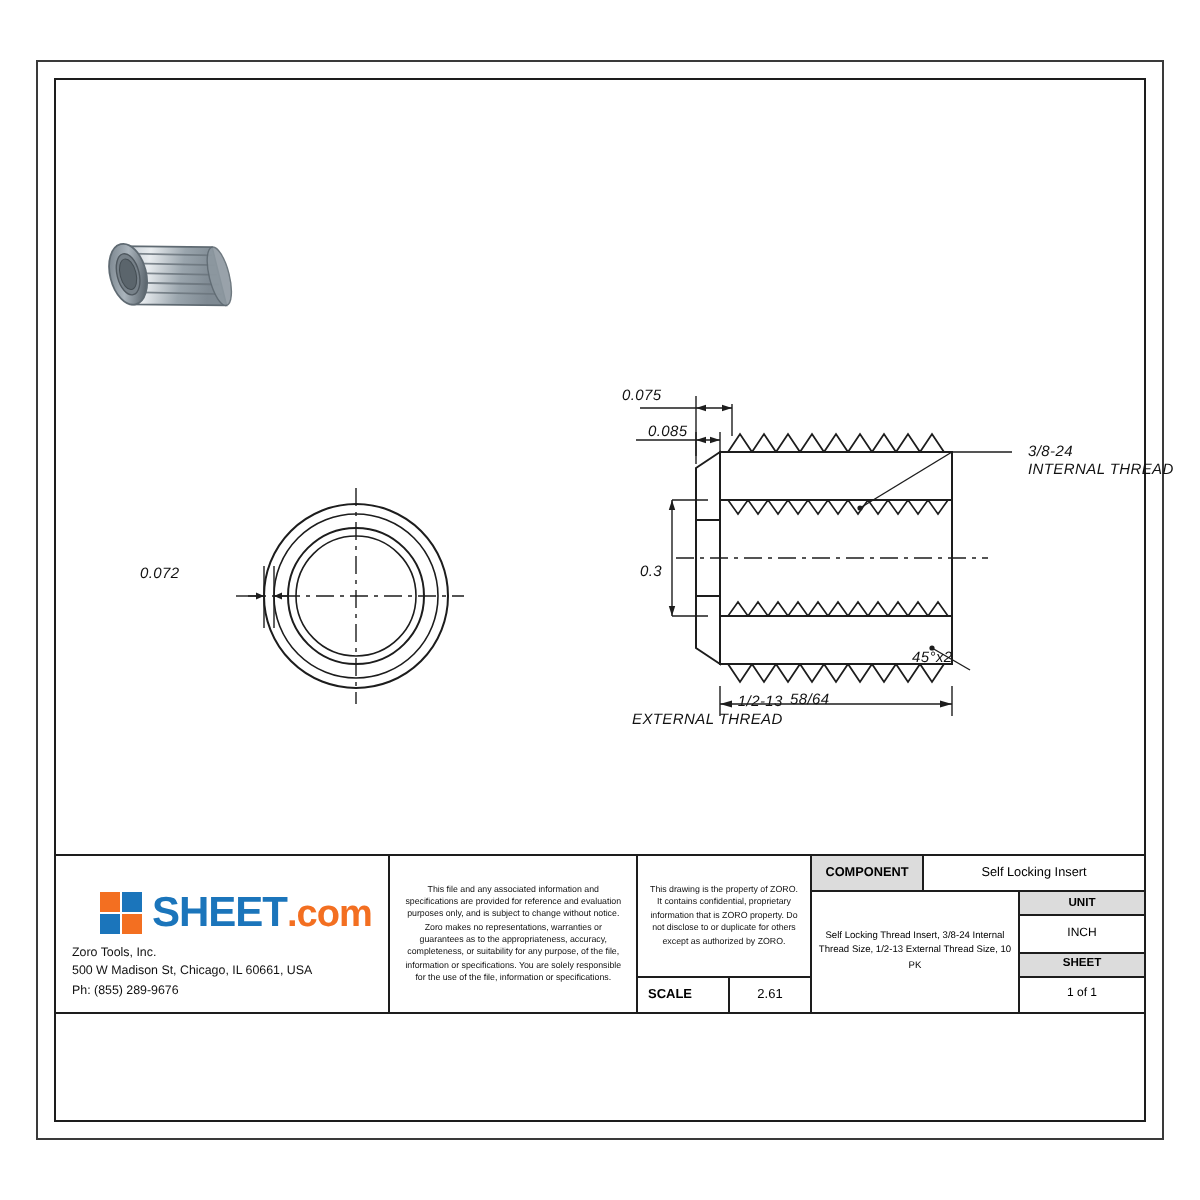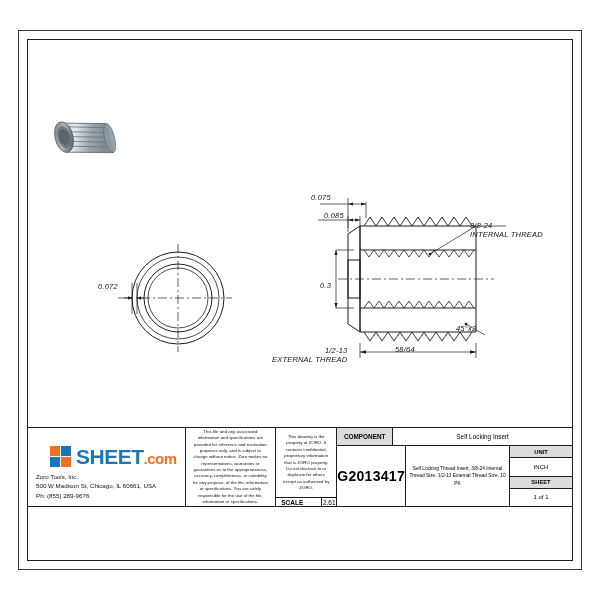--- a/index.html
+++ b/index.html
@@ -59,21 +59,21 @@
 
   
   .dim {
     position: absolute;
     font-size: 7.5px;
     color: #111;
     white-space: nowrap;
     letter-spacing: 0.2px;
     font-style: italic;
   }
-  .lbl-2line { line-height: 1.25; }
+  .lbl-2line { line-height: 1.25; margin-left: 44px; }
 
   
   .title-block {
     position: absolute;
     left: 27px; top: 427px;
     width: 546px; height: 80px;
     border: 1px solid #1d1d1d;
     box-sizing: border-box;
     display: flex;
   }
@@ -103,21 +103,21 @@
   .logo-mark .sq.b { left: 11px; top: 0; background: #1b75bb; }
   .logo-mark .sq.c { left: 0; top: 11px; background: #1b75bb; }
   .logo-mark .sq.d { left: 11px; top: 11px; background: #f36f21; }
   .logo-zoro {
     font-size: 21px;
     font-weight: bold;
     color: #1b75bb;
     letter-spacing: -0.5px;
     line-height: 1;
   }
-  .logo-zoro .dotcom { color: #f36f21; font-size: 15px; }
+  .logo-zoro .dotcom { color: #f36f21; font-size: 19px; }
   .addr {
     position: absolute;
     left: 8px; bottom: 6px;
     font-size: 6.2px;
     line-height: 1.5;
     color: #111;
   }
   .tb-note {
     width: 130px;
     border-right: 1px solid #1d1d1d;
@@ -320,21 +320,21 @@
         <line x1="24" y1="55" x2="24" y2="86"></line>
         <line x1="29" y1="55" x2="29" y2="86"></line>
         <line x1="10" y1="70" x2="24" y2="70"></line>
         <line x1="29" y1="70" x2="36" y2="70"></line>
       </g>
       <polygon points="24,70 20,68.2 20,71.8" fill="#1d1d1d"></polygon>
       <polygon points="29,70 33,68.2 33,71.8" fill="#1d1d1d"></polygon>
     </svg>
   </div>
 
-  <div class="dim" style="left:70px; top:282px;margin-left:28px;">0.072</div>
+  <div class="dim" style="left:70px; top:282px;">0.072</div>
 
   <div class="dim lbl-2line" style="left:272px; top:346px; text-align:right;">
     <span>1/2-13</span><br>
     <span>EXTERNAL THREAD</span>
   </div>
 
   <div class="section-view">
     <svg width="270" height="180" viewBox="0 0 270 180" xmlns="http://www.w3.org/2000/svg">
       <g stroke="#1d1d1d" fill="none" stroke-width="1">
 
@@ -444,23 +444,20 @@
         <div class="v">2.61</div>
       </div>
     </div>
 
     <div class="tb-main">
       <div class="tb-main-top">
         <div class="comp-key">COMPONENT</div>
         <div class="comp-val">Self Locking Insert</div>
       </div>
       <div class="tb-main-body">
-        <div class="partbox">
-          <span class="partno">G2013417</span>
-        </div>
         <div class="descbox">Self Locking Thread Insert, 3/8-24 Internal Thread Size, 1/2-13 External Thread Size, 10 PK</div>
         <div class="rightcol">
           <div class="rc-row">
             <div class="rc-head">UNIT</div>
             <div class="rc-val">INCH</div>
           </div>
           <div class="rc-row">
             <div class="rc-head">SHEET</div>
             <div class="rc-val">1 of 1</div>
           </div>

